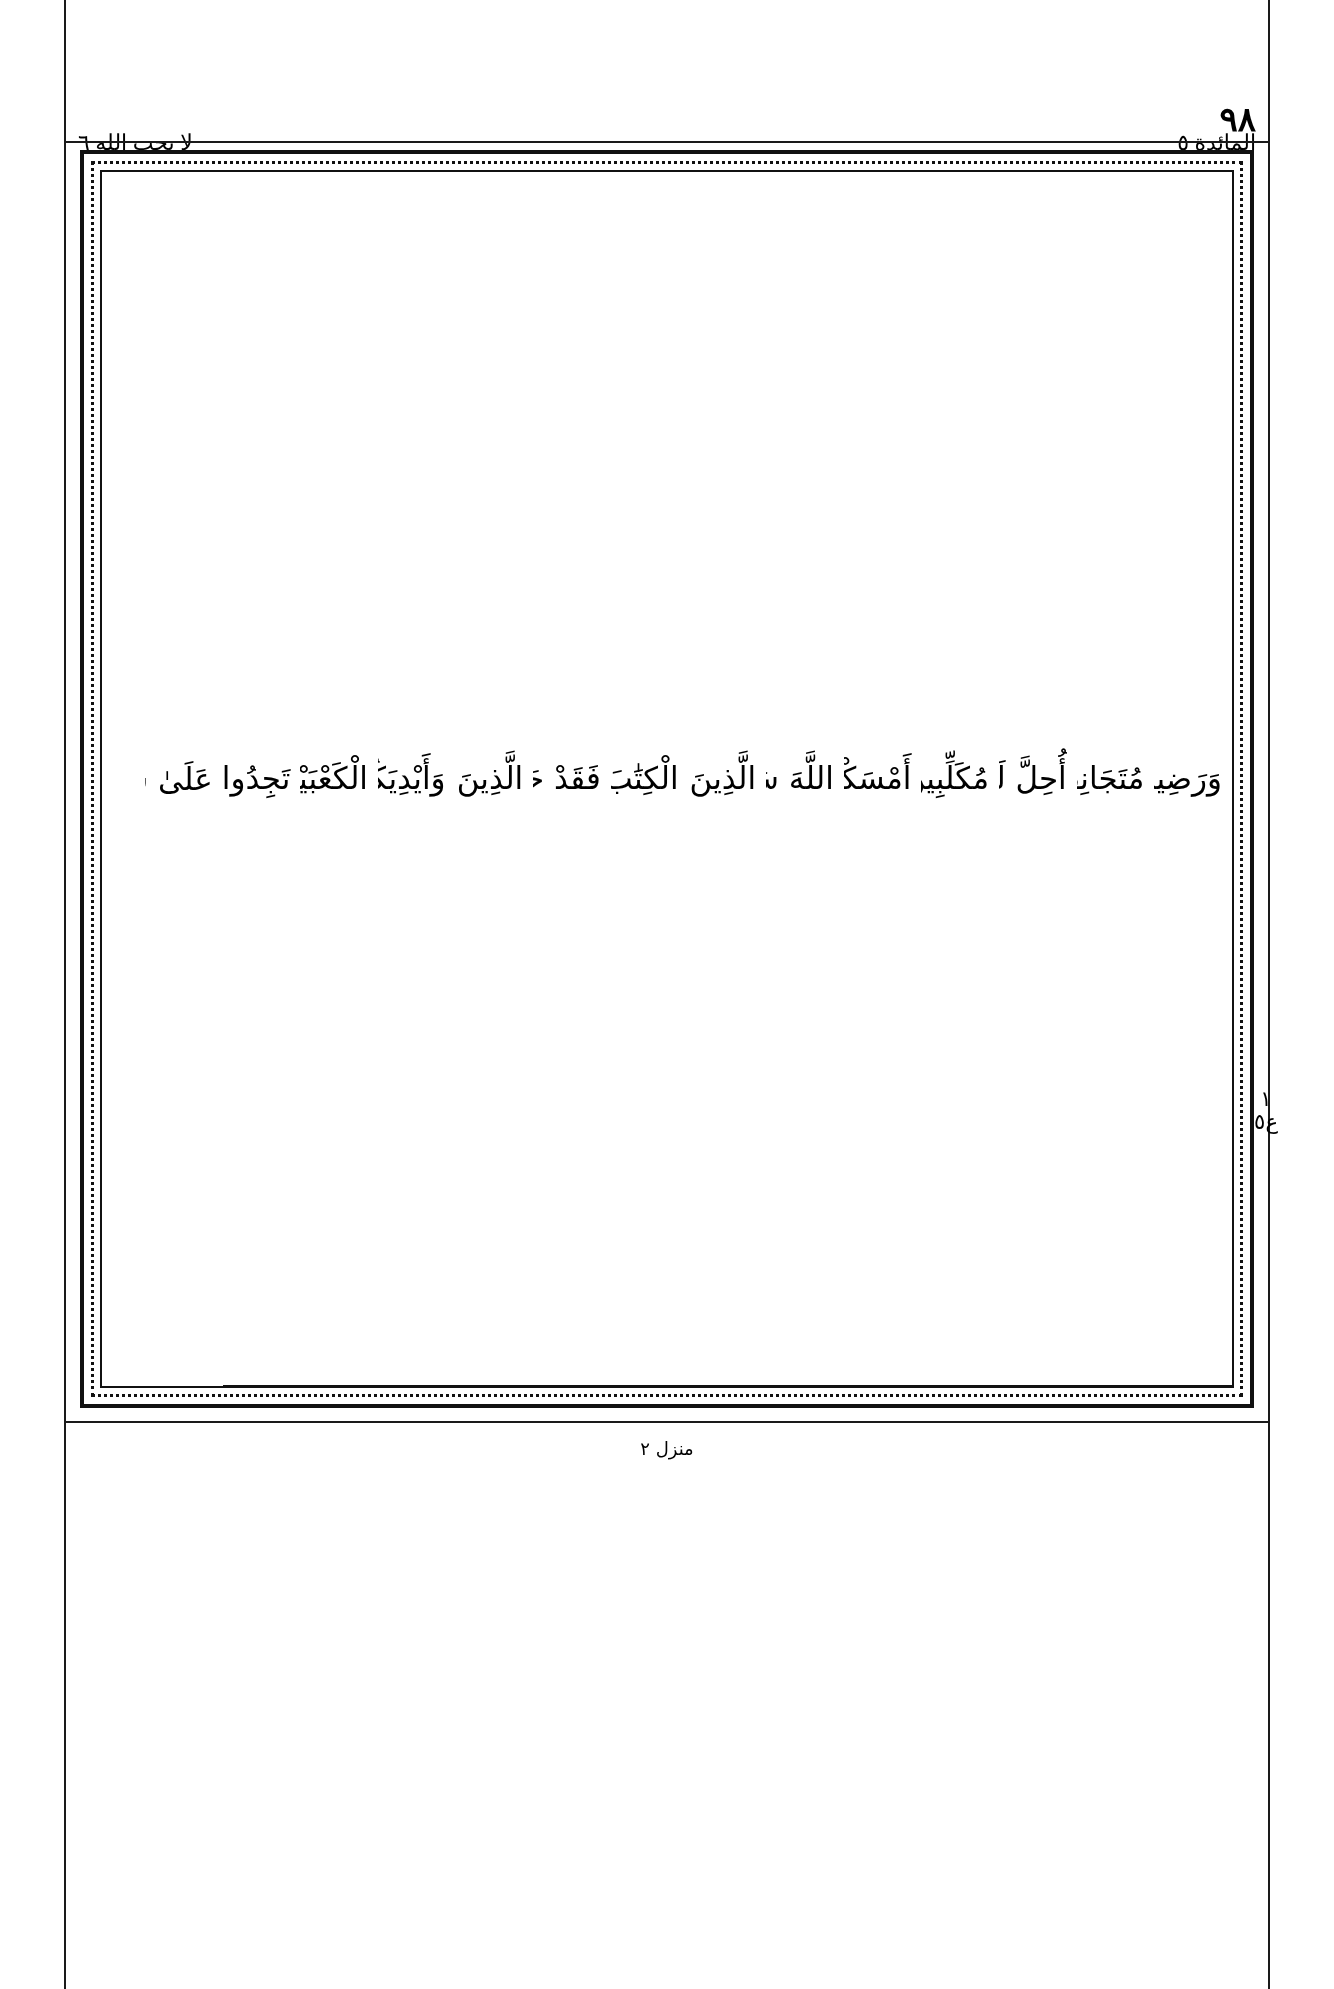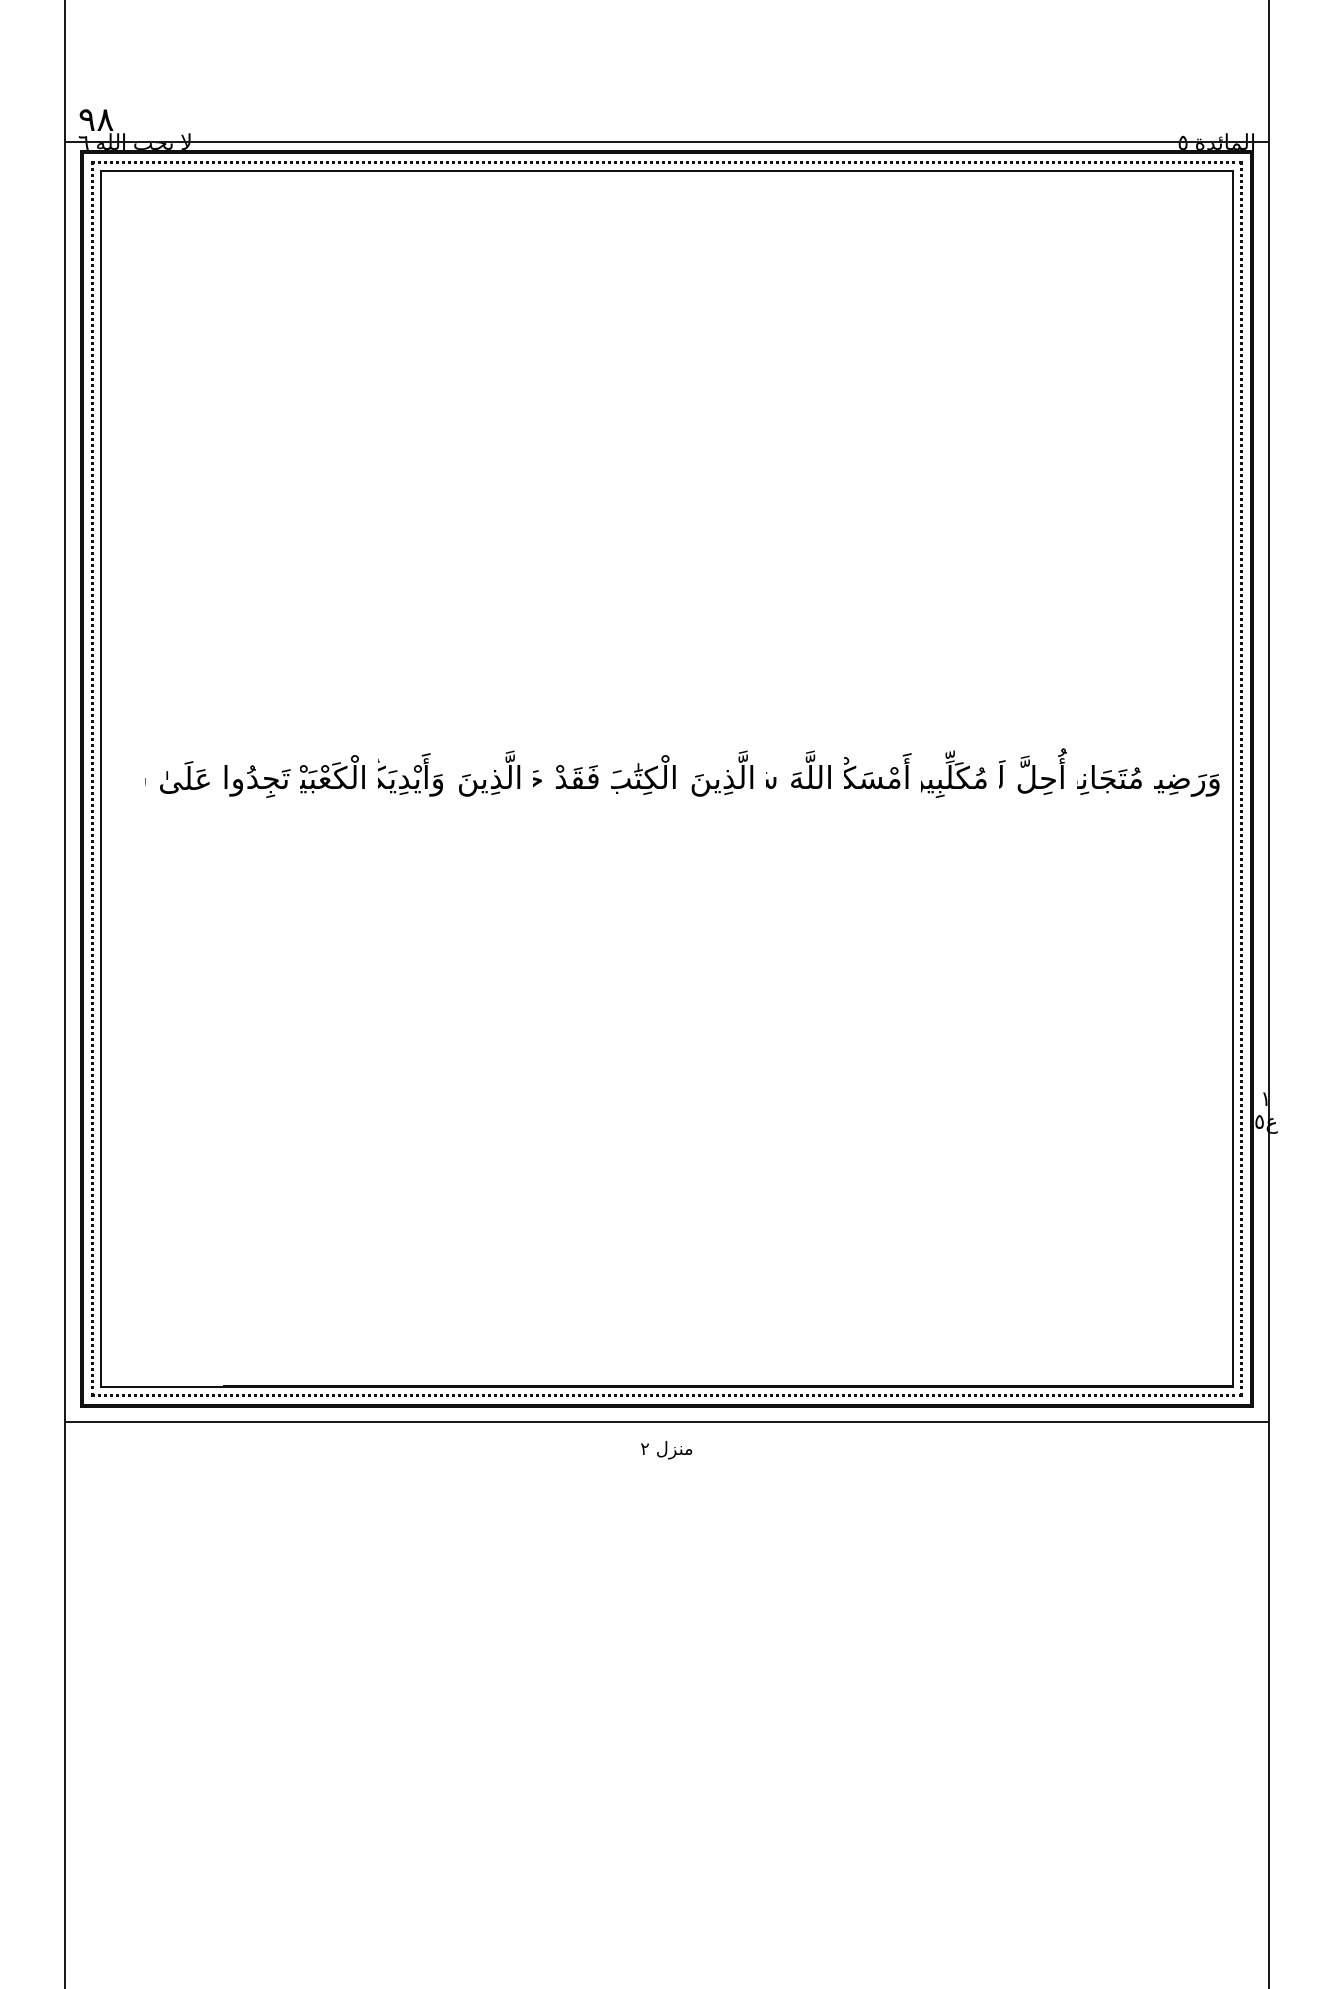--- a/index.html
+++ b/index.html
@@ -48,23 +48,23 @@
   .header .surah-name,
   .header .juz-name {
     font-size: 22px;
     letter-spacing: 0.5px;
     white-space: nowrap;
     margin-top: 48px;
   }
   .header .page-number {
     position: absolute;
     left: 0; right: 0;
-    text-align: left;
+    text-align: right;
     font-size: 34px;
-    font-weight: 400;
+    font-weight: 700;
   }
 
   .header-divider {
     position: absolute;
     top: 141px;
     left: 64px;
     right: 64px;
     height: 2px;
     background: #1a1a1a;
   }

